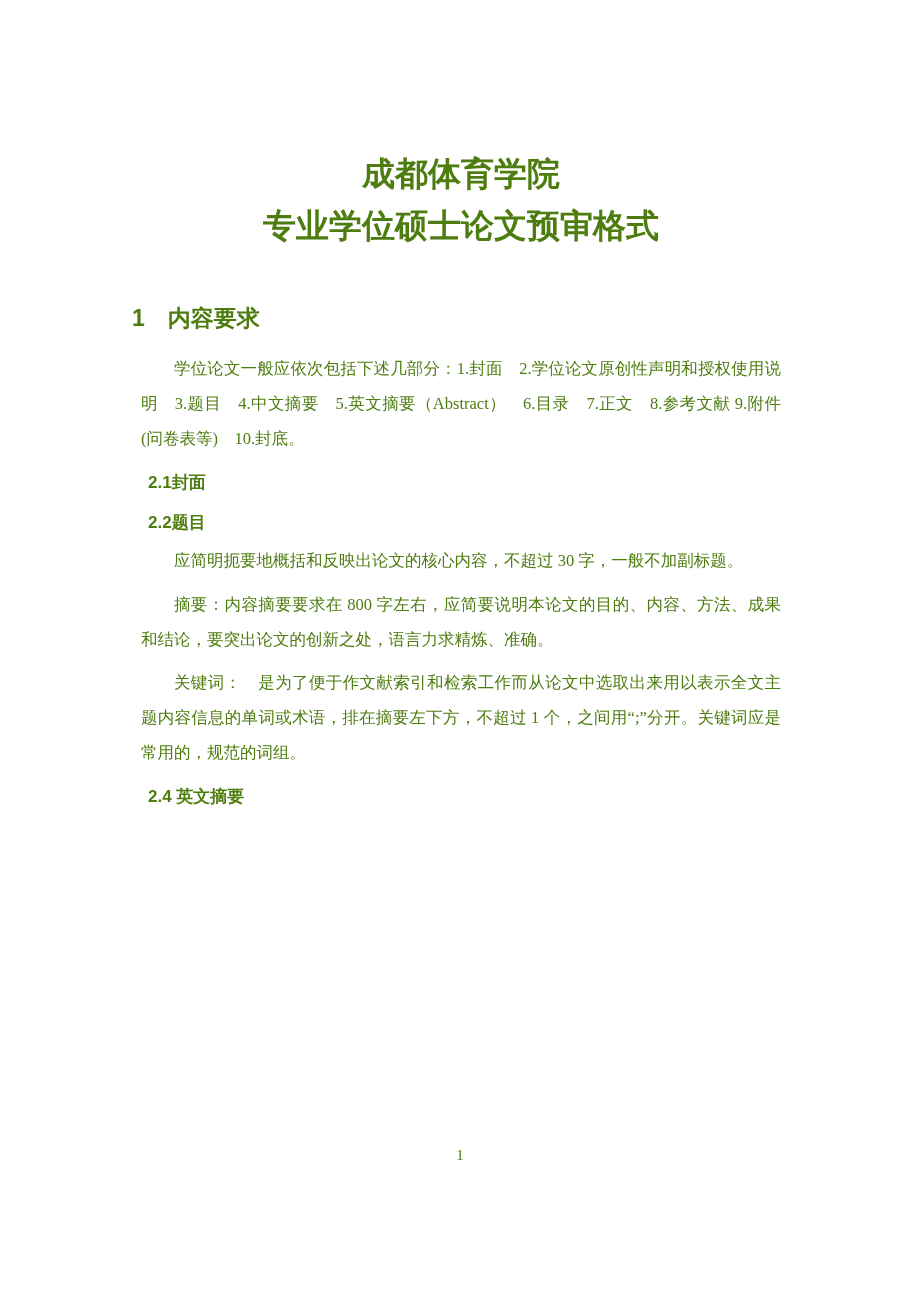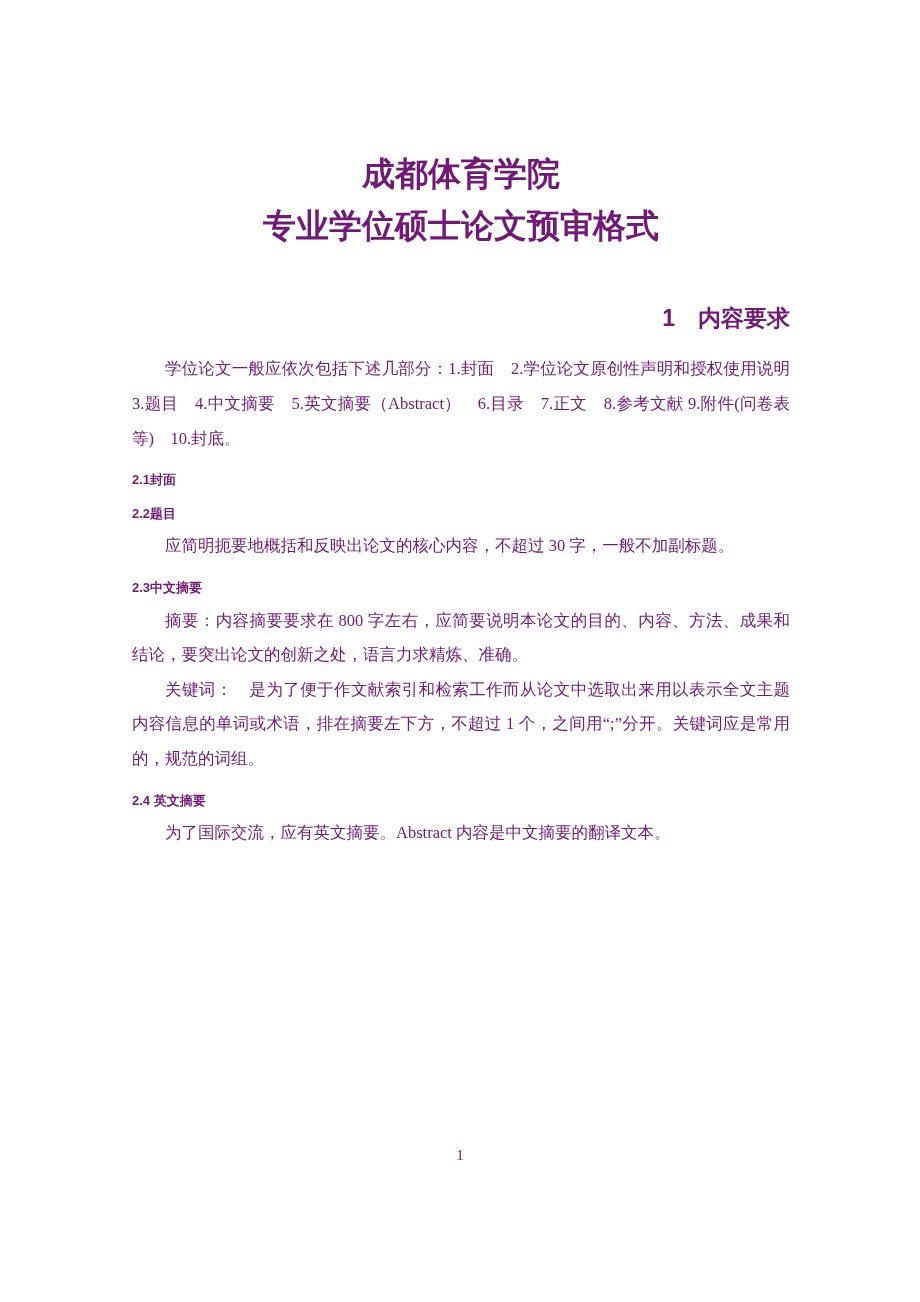--- a/index.html
+++ b/index.html
@@ -8,61 +8,61 @@
     background: #ffffff;
   }
   .page {
     position: relative;
     width: 920px;
     height: 1302px;
     margin: 0 auto;
     background: #ffffff;
     box-sizing: border-box;
     padding: 148px 130px 0 132px;
-    color: #701a75;
+    color: #4d7c0f;
     font-family: "Liberation Serif", serif;
     overflow: hidden;
   }
   .doc-title {
     text-align: center;
     font-family: "Liberation Sans", sans-serif;
     font-weight: bold;
     font-size: 33px;
     line-height: 1.58;
     margin: 0;
   }
   .section-heading {
-    text-align: right;
+    text-align: left;
     font-family: "Liberation Sans", sans-serif;
     font-weight: bold;
     font-size: 23px;
     line-height: 1.4;
     margin: 0;
   }
   .section-heading.first {
     margin-top: 50px;
     margin-bottom: 18px;
   }
   .section-heading.second {
     margin-top: 46px;
     margin-bottom: 16px;
   }
   .body-para {
     font-size: 16.5px;
     line-height: 2.1;
     text-align: justify;
     text-indent: 2em;
-    margin: 0;
+    margin: 9px;
   }
   .sub-heading {
     font-family: "Liberation Sans", sans-serif;
     font-weight: bold;
-    font-size: 13px;
+    font-size: 17px;
     line-height: 1.5;
-    margin: 14px 0 6px 0;
+    margin: 14px 0 6px 16px;
   }
   .page-number {
     position: absolute;
     left: 0;
     right: 0;
     bottom: 138px;
     text-align: center;
     font-size: 15px;
   }
 </style>
@@ -79,23 +79,21 @@
   <h2 class="section-heading first">1　内容要求</h2>
 
   <p class="body-para">学位论文一般应依次包括下述几部分：1.封面　2.学位论文原创性声明和授权使用说明　3.题目　4.中文摘要　5.英文摘要（Abstract）　6.目录　7.正文　8.参考文献 9.附件(问卷表等)　10.封底。</p>
 
 
   <h3 class="sub-heading">2.1封面</h3>
 
   <h3 class="sub-heading">2.2题目</h3>
   <p class="body-para">应简明扼要地概括和反映出论文的核心内容，不超过 30 字，一般不加副标题。</p>
 
-  <h3 class="sub-heading">2.3中文摘要</h3>
   <p class="body-para">摘要：内容摘要要求在 800 字左右，应简要说明本论文的目的、内容、方法、成果和结论，要突出论文的创新之处，语言力求精炼、准确。</p>
   <p class="body-para">关键词：　是为了便于作文献索引和检索工作而从论文中选取出来用以表示全文主题内容信息的单词或术语，排在摘要左下方，不超过 1 个，之间用“;”分开。关键词应是常用的，规范的词组。</p>
 
   <h3 class="sub-heading">2.4 英文摘要</h3>
-  <p class="body-para">为了国际交流，应有英文摘要。Abstract 内容是中文摘要的翻译文本。</p>
 
 
   <div class="page-number">1</div>
 
 </div>
 
 </body></html>

